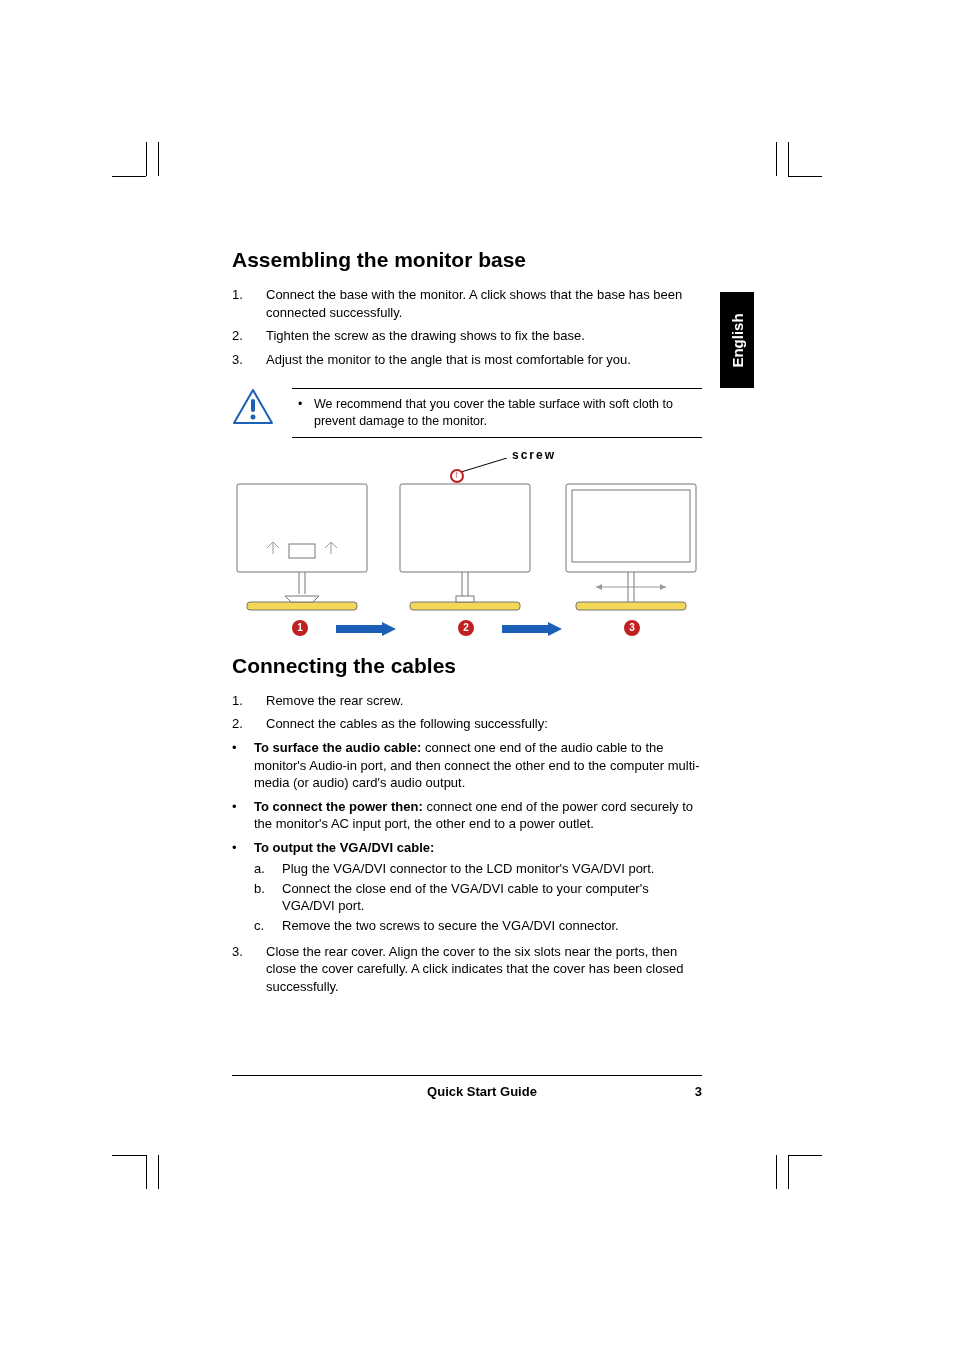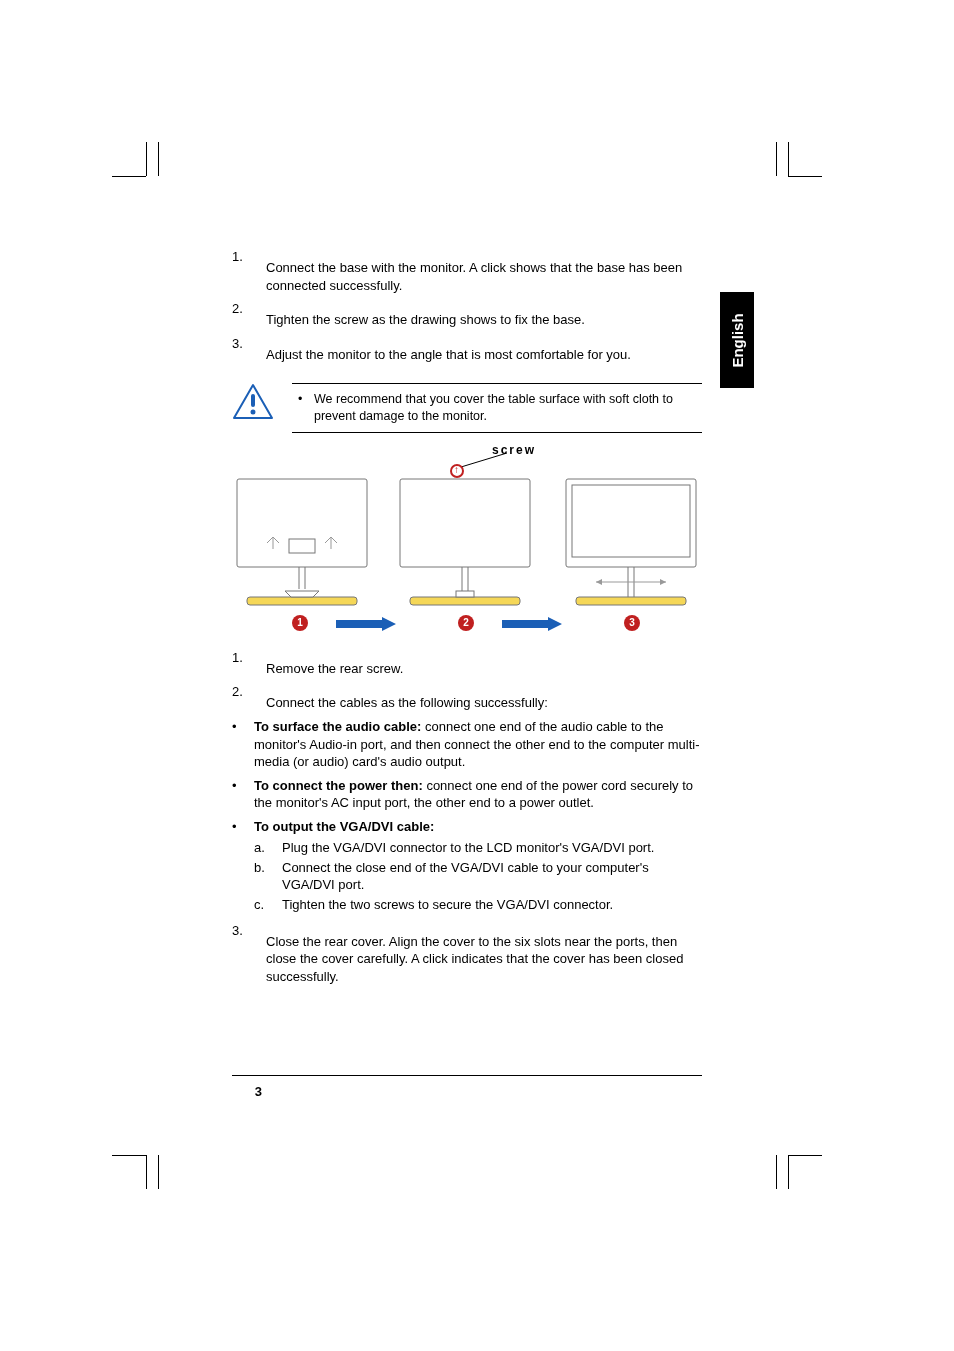--- a/index.html
+++ b/index.html
@@ -24,21 +24,21 @@
   .crop.br-h { top:1155px; left:788px; }
 
   .content { position:absolute; left:232px; top:248px; width:470px; }
 
   h2 { font-family: Verdana, sans-serif; font-weight:bold; font-size:21px; margin-bottom:14px; }
   .intro { font-size:13px; margin-bottom:10px; }
 
   ol.main { list-style:none; font-size:13px; }
   ol.main > li { display:flex; margin-bottom:6px; line-height:1.35; }
   ol.main > li > .num { width:34px; flex-shrink:0; }
-  ol.main > li > .txt { flex:1;margin-top:11px; }
+  ol.main > li > .txt { flex:1; }
 
   .note-wrap { margin-top:20px; display:flex; align-items:flex-start; }
   .caution-icon { width:42px; flex-shrink:0; }
   .note-box { flex:1; border-top:1px solid #000; border-bottom:1px solid #000; padding:7px 0 7px 0; margin-left:18px; }
   .note-box ul { list-style:none; }
   .note-box li { display:flex; font-size:12.5px; line-height:1.35; }
   .note-box li .dot { width:22px; flex-shrink:0; text-align:left; padding-left:6px;}
   .note-box li .txt { flex:1; }
 
   .diagram { margin-top:6px; height:202px; position:relative; }
@@ -91,20 +91,21 @@
   <div class="crop v br-v"></div>
   <div class="crop v br2-v"></div>
   <div class="crop h br-h"></div>
 
   <div class="lang-tab">
     <span>English</span>
   </div>
 
   <div class="content">
 
+    <h2>Assembling the monitor base</h2>
 
     <ol class="main">
       <li>
           <span class="num">1.</span>
           <span class="txt">Connect the base with the monitor. A click shows that the base has been connected successfully.</span>
         </li>
       <li>
           <span class="num">2.</span>
           <span class="txt">Tighten the screw as the drawing shows to fix the base.</span>
         </li>
@@ -126,21 +127,21 @@
         <ul>
             <li>
               <span class="dot">•</span>
               <span class="txt">We recommend that you cover the table surface with soft cloth to prevent damage to the monitor.</span>
             </li>
           </ul>
       </div>
     </div>
 
     <div class="diagram">
-      <div class="screw-label" style="left:260px; top:4px;">screw</div>
+      <div class="screw-label" style="left:280px; top:4px;">screw</div>
       <svg width="470" height="170" style="position:absolute; top:14px; left:0;">
         <line x1="275" y1="0" x2="229" y2="14" stroke="#000" stroke-width="1"></line>
 
         <g transform="translate(5,26)">
           <rect class="mon-body" x="0" y="0" width="130" height="88" rx="2"></rect>
           <rect class="mon-body" x="52" y="60" width="26" height="14"></rect>
           <line x1="62" y1="88" x2="62" y2="110" class="mon-stand"></line>
           <line x1="68" y1="88" x2="68" y2="110" class="mon-stand"></line>
           <path d="M30 64 l6 -6 l6 6 M36 58 v12" stroke="#999" stroke-width="1" fill="none"></path>
           <path d="M88 64 l6 -6 l6 6 M94 58 v12" stroke="#999" stroke-width="1" fill="none"></path>
@@ -181,20 +182,21 @@
         </div>
       <svg class="arrow-blue" style="position:absolute; left:104px; top:178px;" width="66" height="14">
           <path d="M0 3 h46 v-3 l14 7 l-14 7 v-3 h-46 z"></path>
         </svg>
       <svg class="arrow-blue" style="position:absolute; left:270px; top:178px;" width="66" height="14">
           <path d="M0 3 h46 v-3 l14 7 l-14 7 v-3 h-46 z"></path>
         </svg>
     </div>
 
     <div class="sec2">
+      <h2>Connecting the cables</h2>
 
       <ol class="main">
         <li>
             <span class="num">1.</span>
             <span class="txt">Remove the rear screw.</span>
           </li>
         <li>
             <span class="num">2.</span>
             <span class="txt">Connect the cables as the following successfully:</span>
           </li>
@@ -216,37 +218,38 @@
             <li>
                   <span class="lbl">a.</span>
                   <span class="txt">Plug the VGA/DVI connector to the LCD monitor's VGA/DVI port.</span>
                 </li>
             <li>
                   <span class="lbl">b.</span>
                   <span class="txt">Connect the close end of the VGA/DVI cable to your computer's VGA/DVI port.</span>
                 </li>
             <li>
                   <span class="lbl">c.</span>
-                  <span class="txt">Tighten the two screws to secure the VGA/DVI connector.</span>
+                  <span class="txt">Remove the two screws to secure the VGA/DVI connector.</span>
                 </li>
           </ol>
         </span>
           </li>
       </ul>
 
       <ol class="main" style="margin-top:4px;">
         <li>
             <span class="num">3.</span>
             <span class="txt">Close the rear cover. Align the cover to the six slots near the ports, then close the cover carefully. A click indicates that the cover has been closed successfully.</span>
           </li>
       </ol>
     </div>
 
   </div>
 
   <div class="footer">
     <div class="footer-line"></div>
     <div class="footer-row">
+      <span class="footer-title">Quick Start Guide</span>
       <span class="footer-page">3</span>
     </div>
   </div>
 
 </div>
 
 </body></html>

